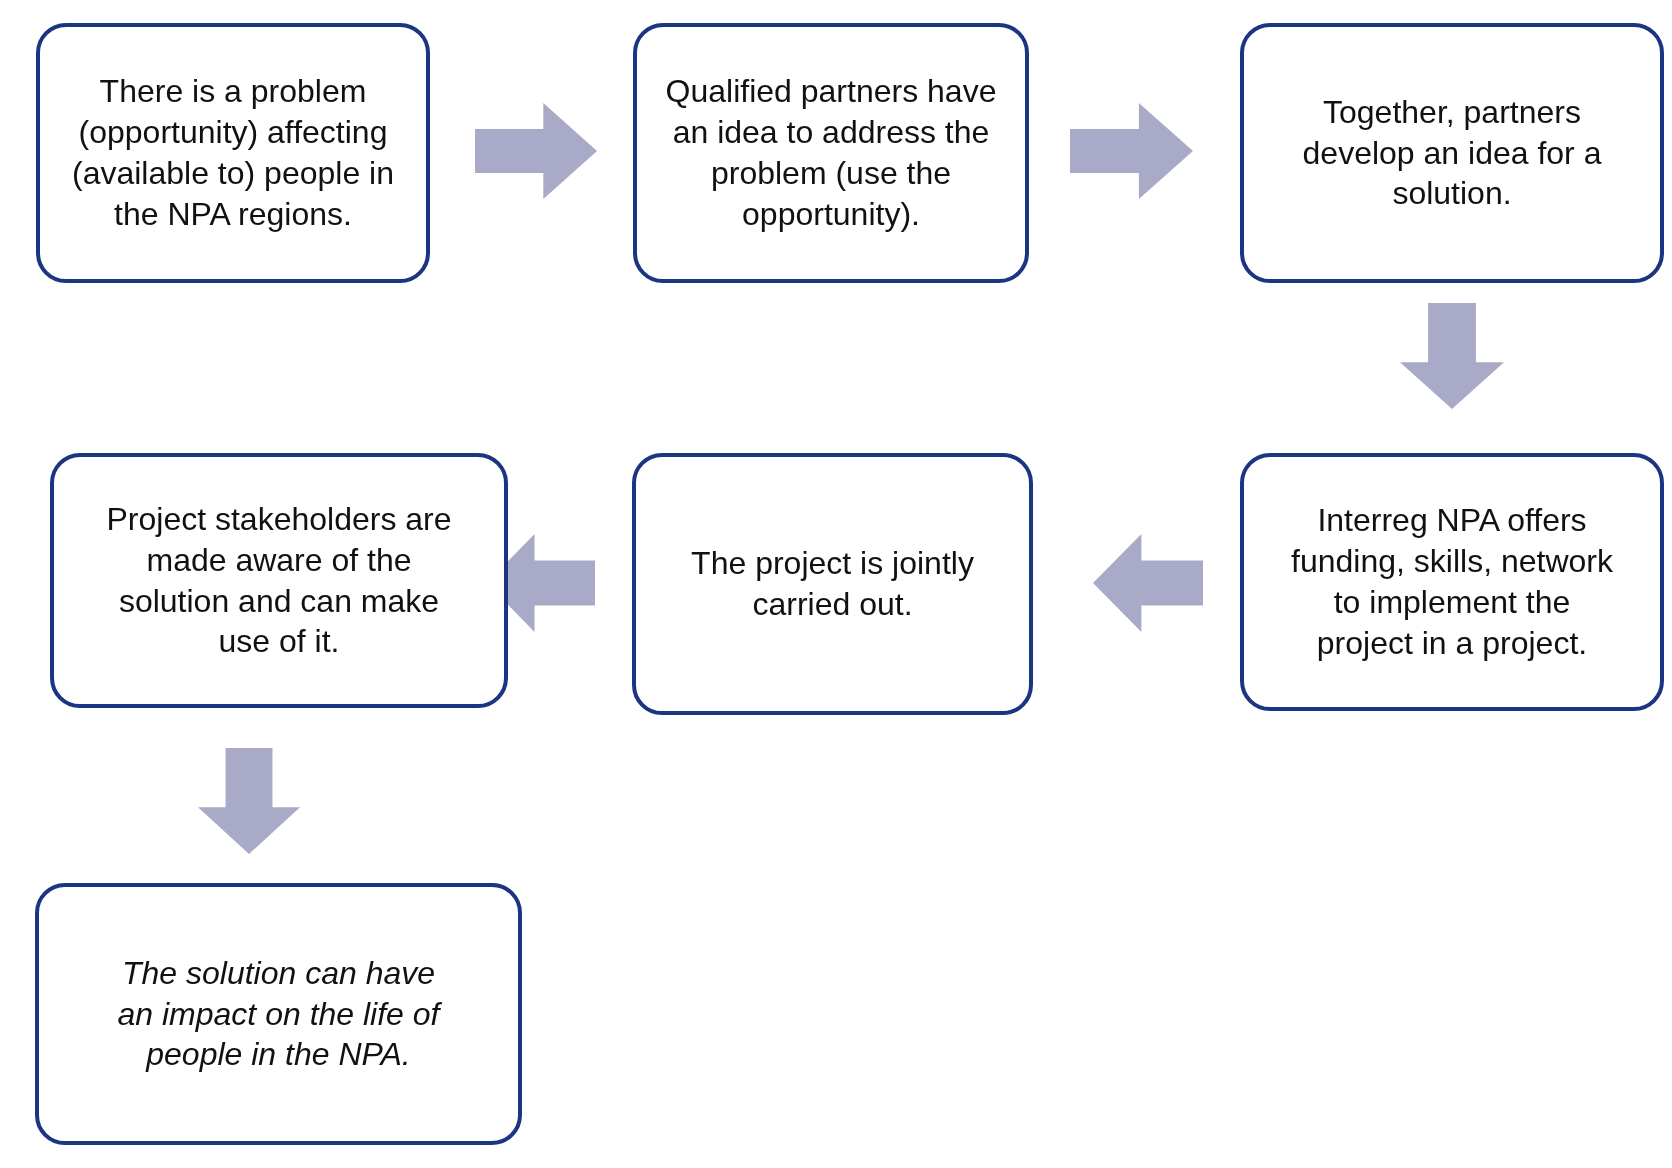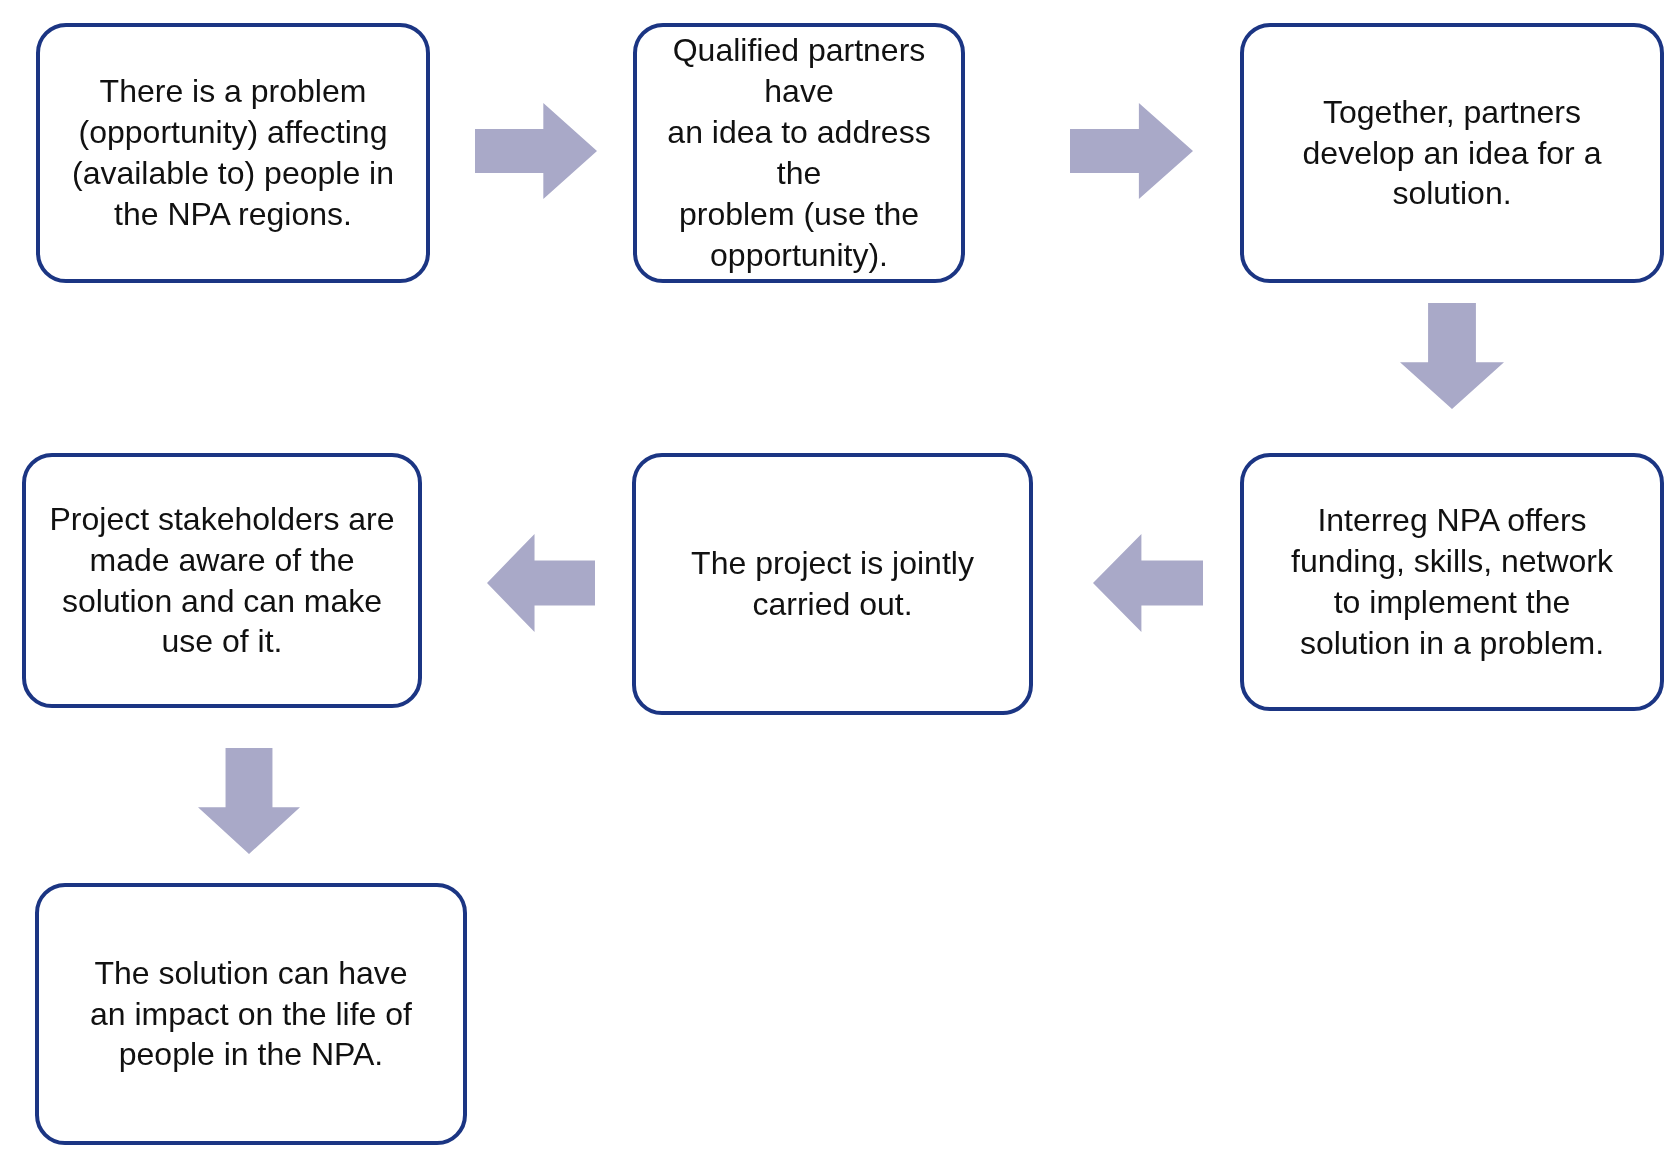--- a/index.html
+++ b/index.html
@@ -44,34 +44,34 @@
   .arrow.left {
     clip-path: polygon(100% 27%, 44% 27%, 44% 0, 0 50%, 44% 100%, 44% 73%, 100% 73%);
   }
   .arrow.down {
     clip-path: polygon(27% 0, 73% 0, 73% 56%, 100% 56%, 50% 100%, 0 56%, 27% 56%);
   }
 
   
   .n1 { left: 36px;   top: 23px;  width: 394px; height: 260px; }
   .a1 { left: 475px;  top: 103px; width: 122px; height: 96px; }
-  .n2 { left: 633px;  top: 23px;  width: 332px; height: 260px; }
+  .n2 { left: 633px;  top: 23px;  width: 396px; height: 260px; }
   .a2 { left: 1070px; top: 103px; width: 123px; height: 96px; }
   .n3 { left: 1240px; top: 23px;  width: 424px; height: 260px; justify-content: center; }
   
   .a3 { left: 1400px; top: 303px; width: 104px; height: 106px; }
   
   .n4 { left: 1240px; top: 453px; width: 424px; height: 258px; }
   .a4 { left: 1093px; top: 534px; width: 110px; height: 98px; }
   .n5 { left: 632px;  top: 453px; width: 401px; height: 262px; }
   .a5 { left: 487px;  top: 534px; width: 108px; height: 98px; }
-  .n6 { left: 22px;   top: 453px; width: 400px; height: 255px; }
+  .n6 { left: 50px;   top: 453px; width: 458px; height: 255px; }
   
   .a6 { left: 198px;  top: 748px; width: 102px; height: 106px; }
-  .n7 { left: 35px;   top: 883px; width: 432px; height: 262px; }
+  .n7 { left: 35px;   top: 883px; width: 487px; height: 262px; font-style: italic; }
 </style>
 </head>
 <body>
 
 <div class="canvas">
 
   <div class="node n1">
     <span class="node-text">There is a problem
 (opportunity) affecting
 (available to) people in
@@ -94,21 +94,21 @@
 develop an idea for a
 solution.</span>
   </div>
 
   <div class="arrow down a3"></div>
 
   <div class="node n4">
     <span class="node-text">Interreg NPA offers
 funding, skills, network
 to implement the
-solution in a problem.</span>
+project in a project.</span>
   </div>
 
   <div class="arrow left a4"></div>
 
   <div class="node n5">
     <span class="node-text">The project is jointly
 carried out.</span>
   </div>
 
   <div class="arrow left a5"></div>

